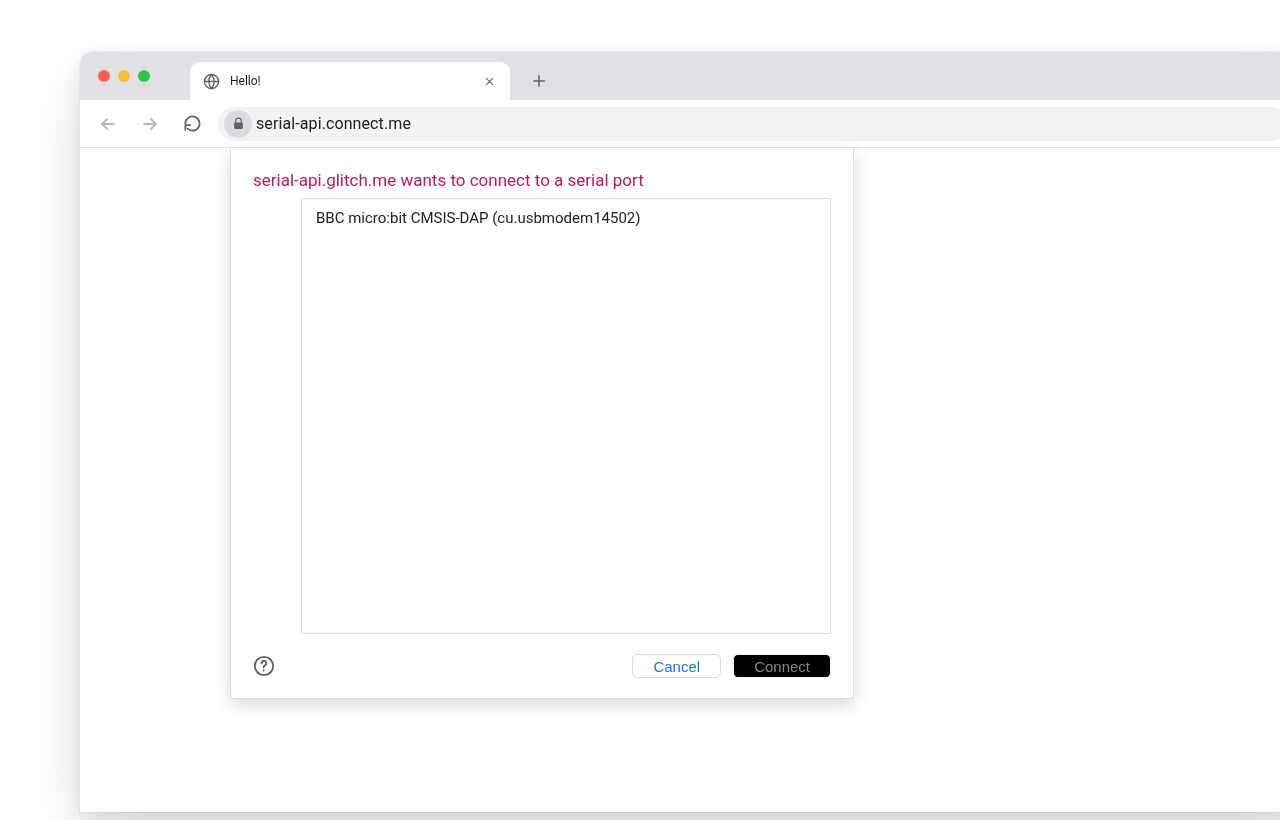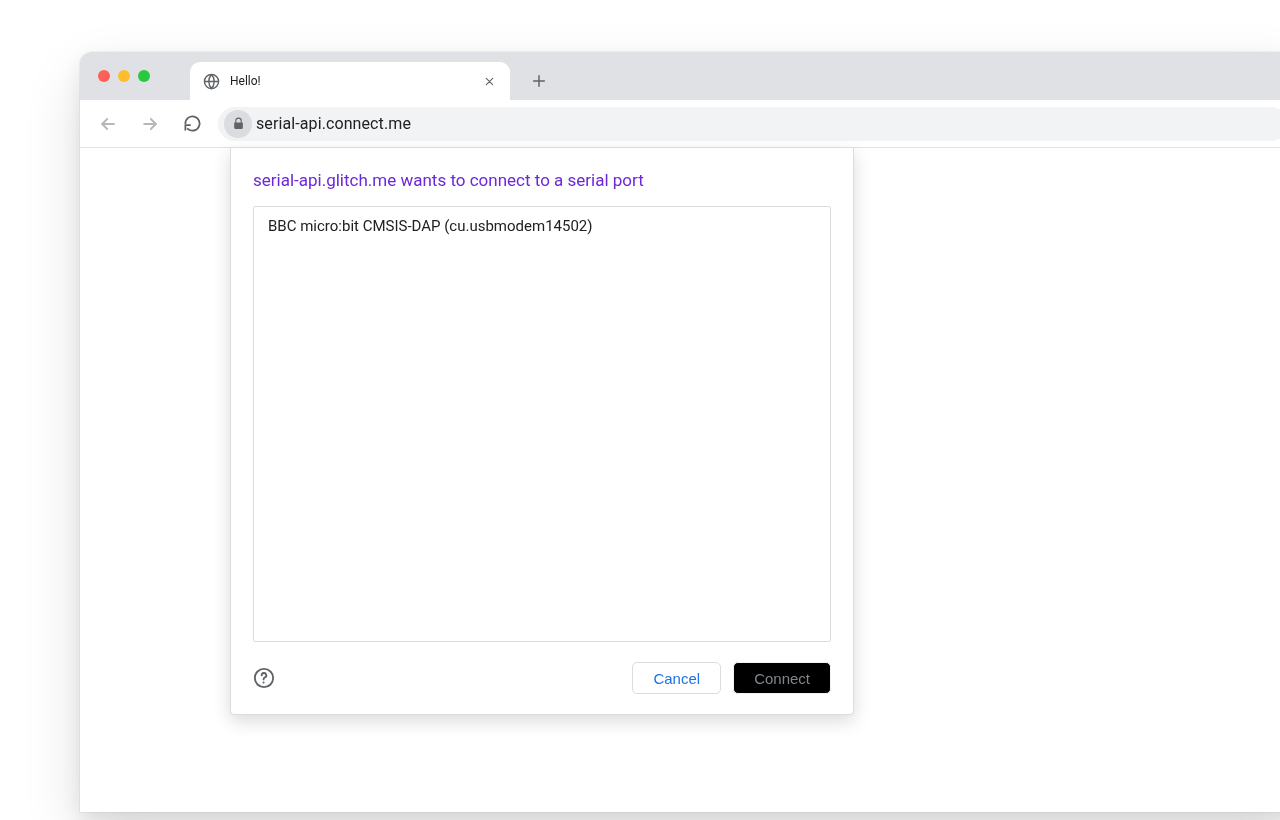--- a/index.html
+++ b/index.html
@@ -125,48 +125,49 @@
     width: 624px;
     background: #fff;
     border: 1px solid #dcdcdc;
     border-top: none;
     border-radius: 0 0 4px 4px;
     box-shadow: 0 6px 18px rgba(0,0,0,0.15);
     padding: 22px 22px 20px 22px;
   }
   .dialog-title {
     font-size: 17px;
-    color: #6d28d9;
-    margin-bottom: 16px;
+    color: #be185d;
+    margin-bottom: 8px;
   }
   .device-list {
     border: 1px solid #dadce0;
     height: 436px;
     overflow: auto;
     border-radius: 2px;
+    margin-left: 48px;
   }
   .device-item {
     padding: 10px 14px;
     font-size: 15px;
     color: #202124;
     cursor: pointer;
   }
   .dialog-footer {
     display: flex;
     align-items: center;
     margin-top: 20px;
   }
   .help {
     width: 22px; height: 22px;
     color: #5f6368;
     cursor: pointer;
   }
   .spacer { flex: 1; }
   .btn {
-    height: 32px;
+    height: 24px;
     padding: 0 20px;
     font-size: 15px;
     border-radius: 5px;
     border: 1px solid #dadce0;
     background: #fff;
     color: #1a73e8;
     cursor: pointer;
     margin-left: 12px;
     display: inline-flex; align-items: center; justify-content: center;
   }

